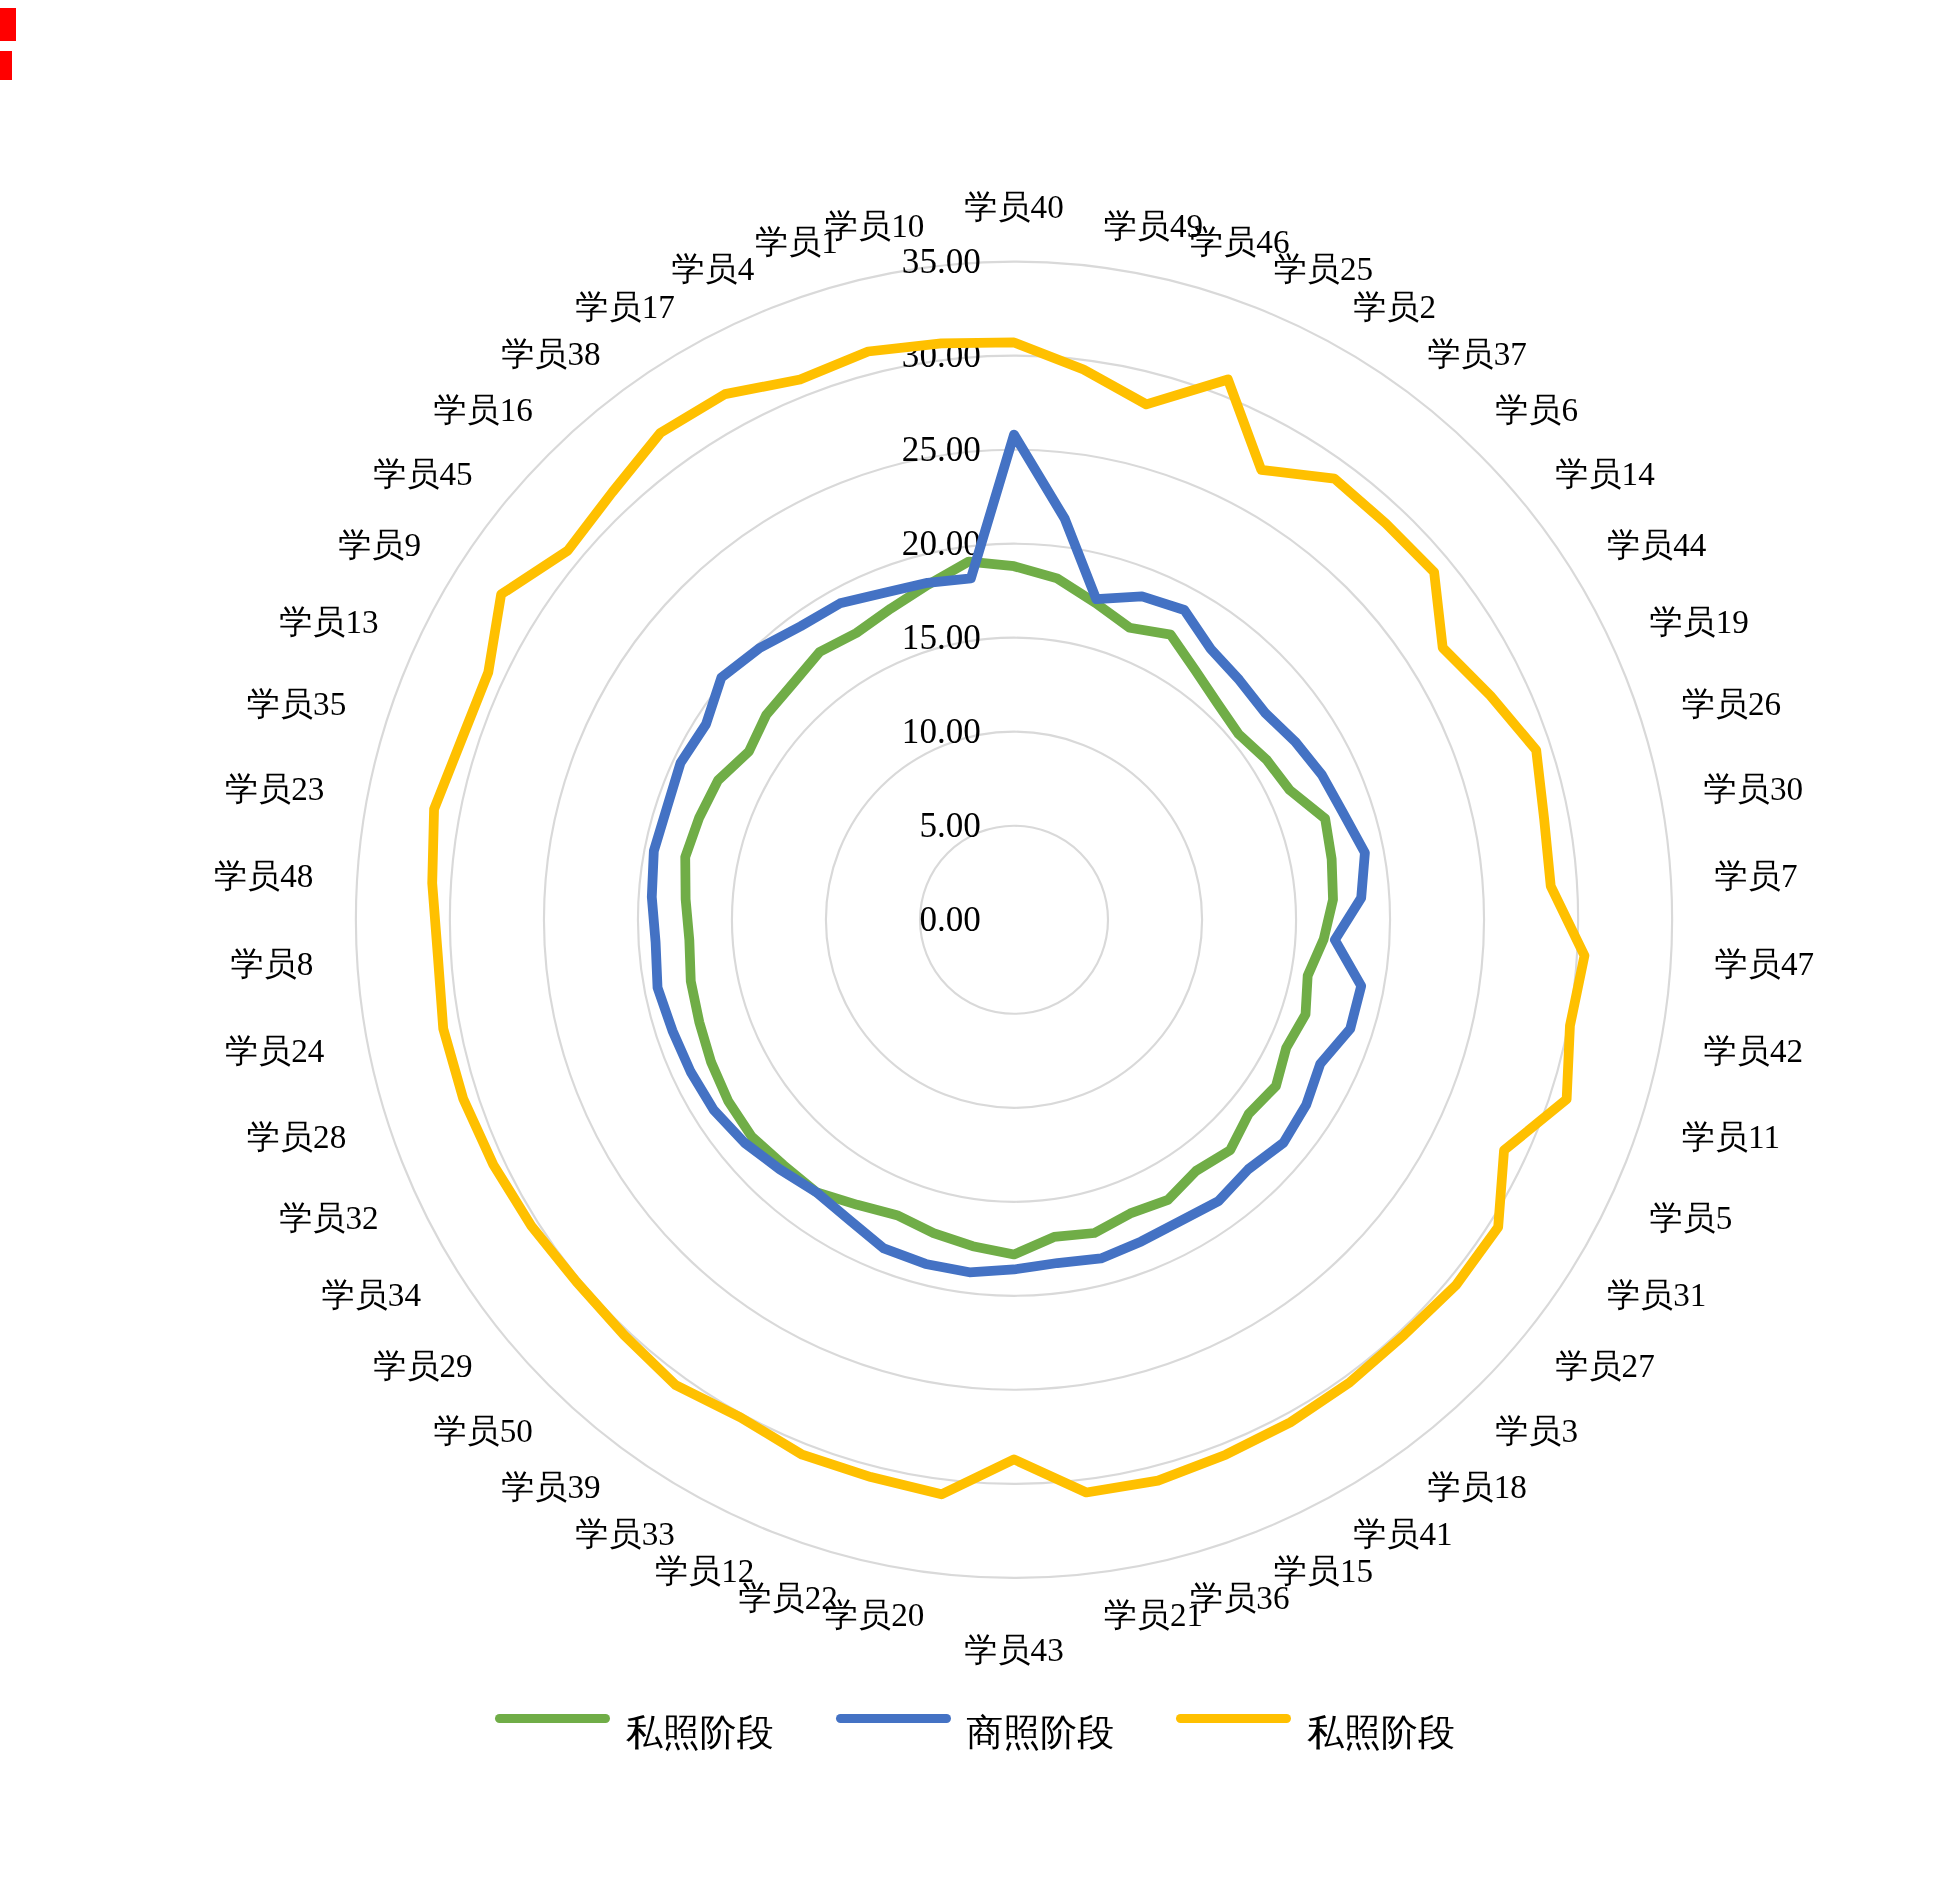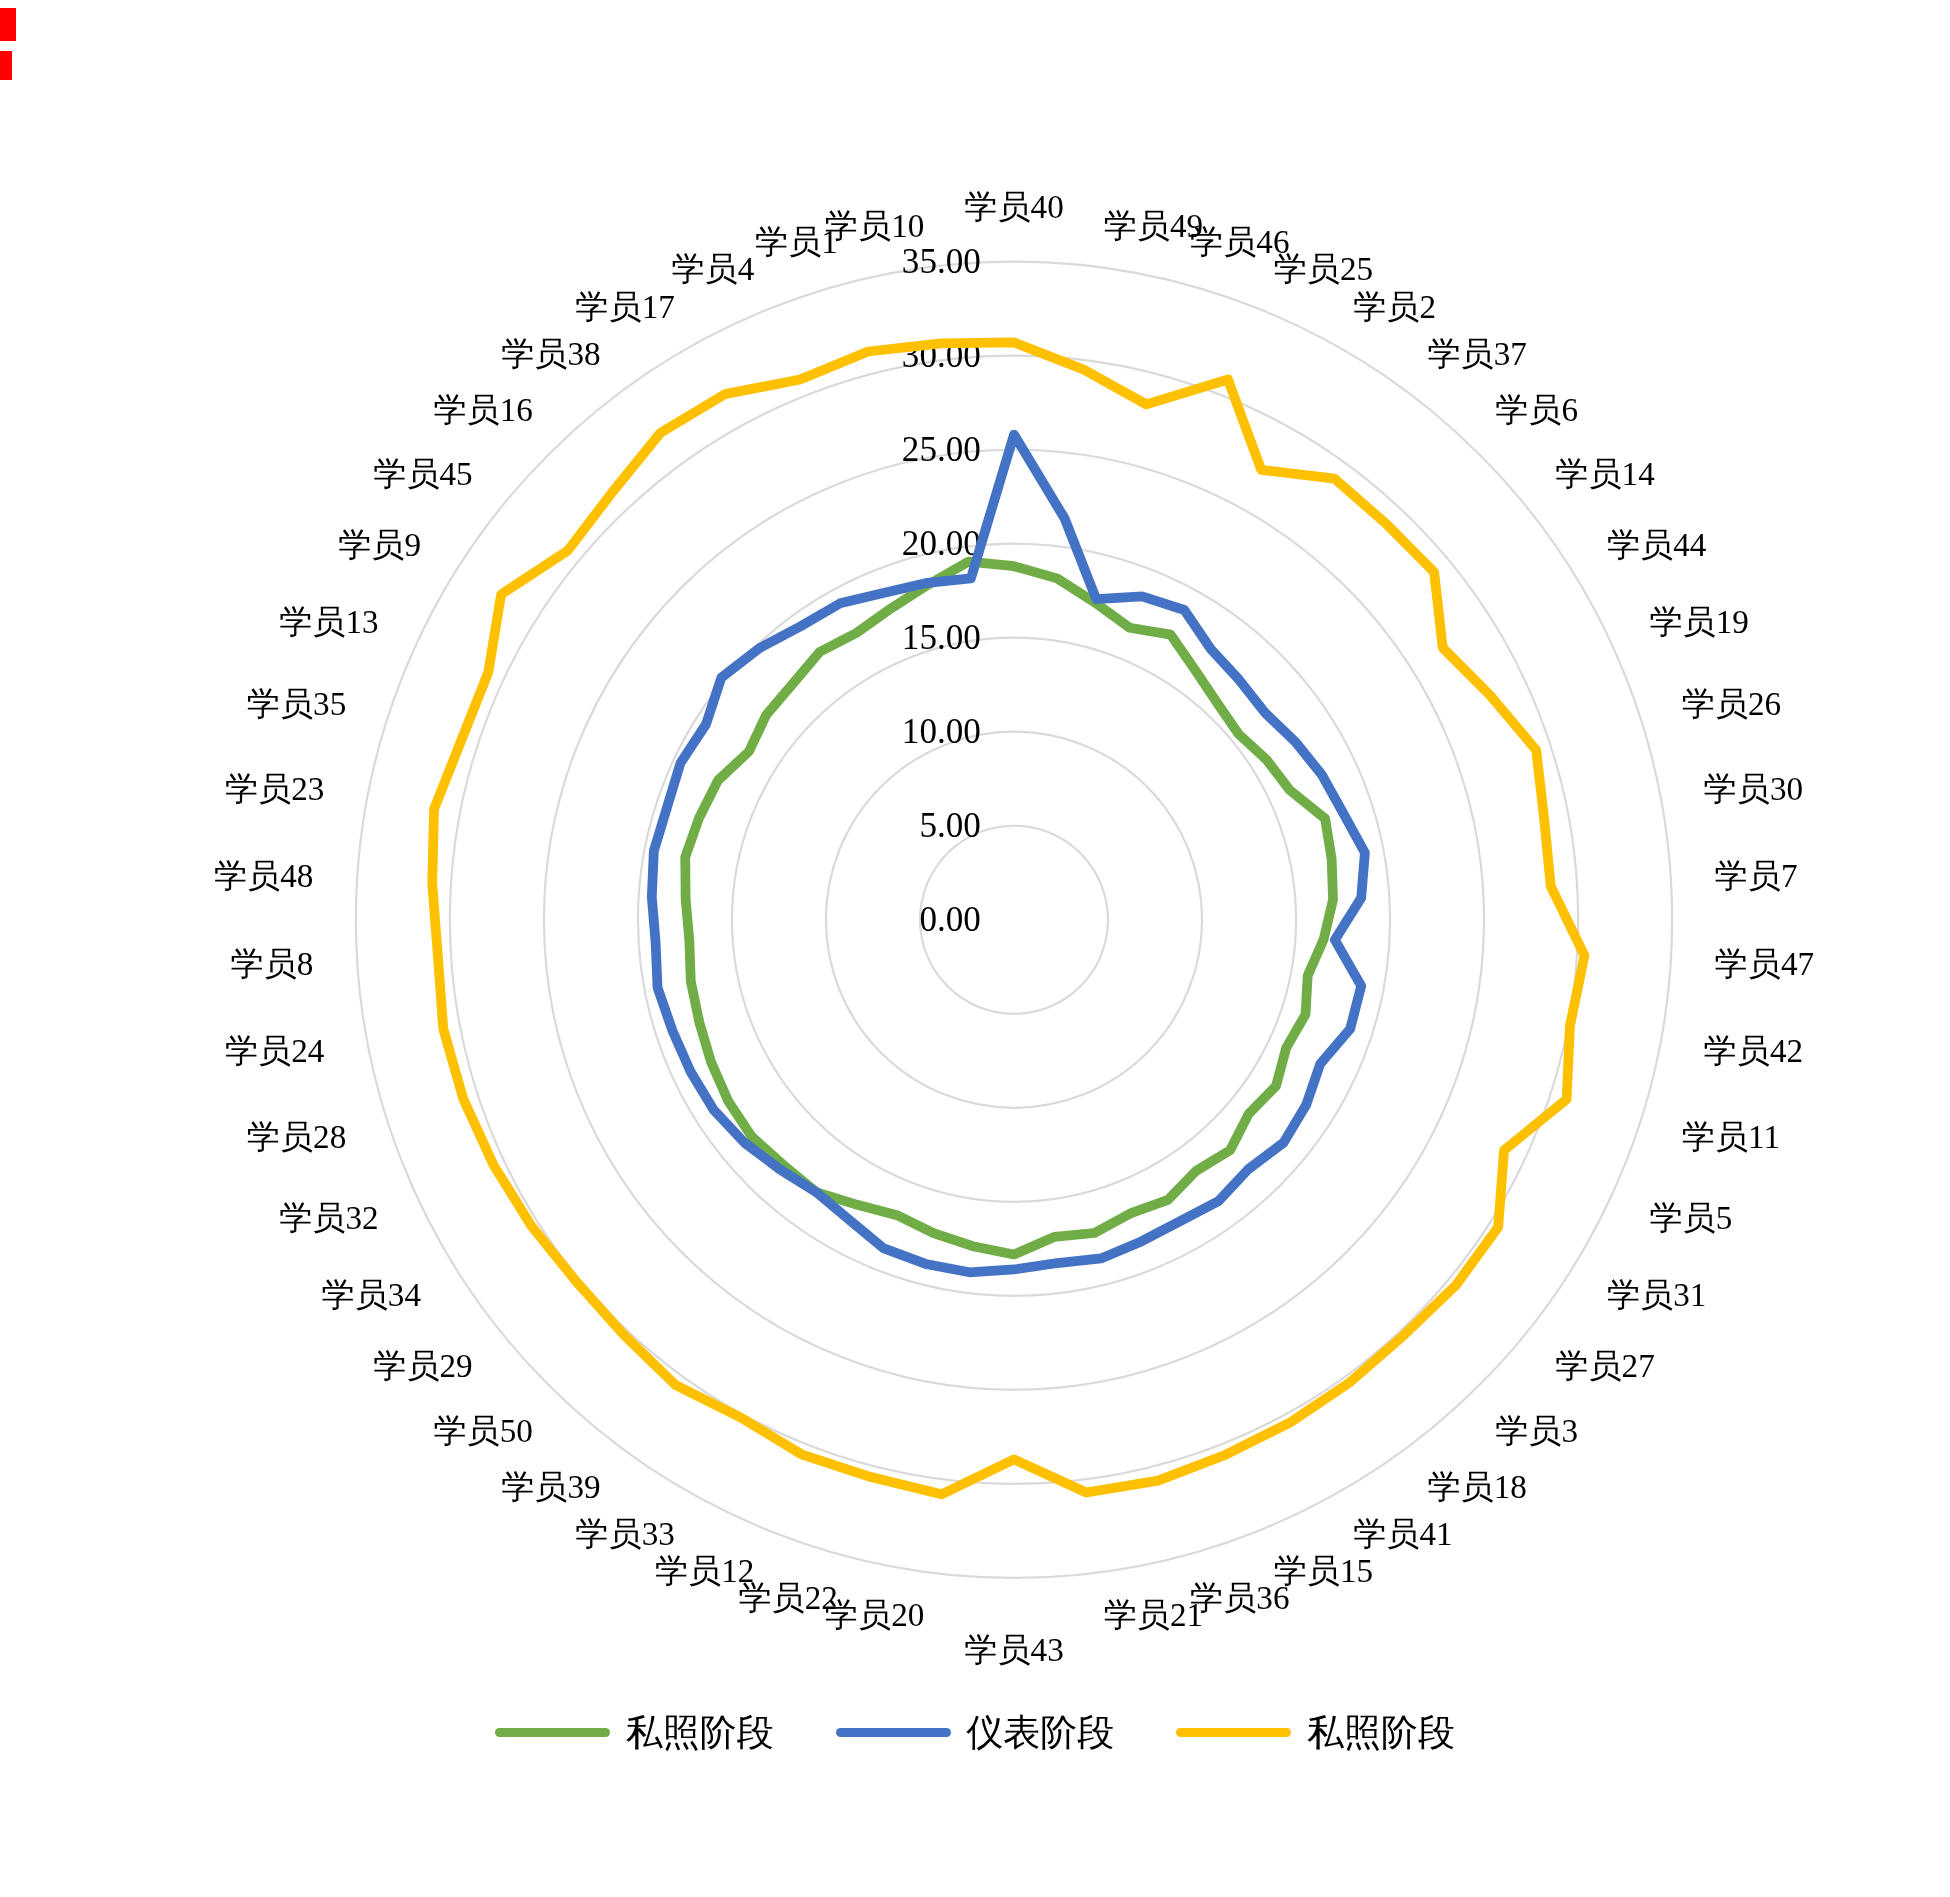--- a/index.html
+++ b/index.html
@@ -2,21 +2,21 @@
 <html><head>
 <meta charset="utf-8">
 <style>
   html,body{margin:0;padding:0;background:#ffffff;}
   body{width:1950px;height:1898px;position:relative;overflow:hidden;
        font-family:"Liberation Serif","DejaVu Serif",serif;color:#000;}
   .stage{position:absolute;left:0;top:0;width:1950px;height:1898px;}
   svg{position:absolute;left:0;top:0;}
   .legend{position:absolute;left:0;top:1705px;width:1950px;height:55px;
           display:flex;justify-content:center;align-items:center;gap:62px;}
-  .legend-item{display:flex;align-items:center;gap:15.6px;}
+  .legend-item{display:flex;align-items:flex-start;gap:15.6px;}
   .swatch{display:inline-block;width:115px;height:8.8px;border-radius:4.9px;background:#999;}
   .legend-label{font-size:37px;line-height:1;}
   .red-artifact{position:absolute;background:#FF0000;}
   #red1{left:0;top:7.8px;width:15.6px;height:33px;}
   #red2{left:0;top:51px;width:11.7px;height:29px;}
 </style>
 </head>
 <body>
 
 <div class="stage">
@@ -97,21 +97,21 @@
       <path d="M1040.0 350.9L1111.3 378.6L1175.7 414.4L1259.4 388.9L1293.6 481.6L1368.7 490.5L1421.5 536.7L1470.9 586.5L1479.7 664.0L1528.6 713.1L1575.6 769.0L1583.7 839.3L1590.5 908.4L1625.1 979.8L1610.2 1051.8L1606.8 1127.2L1542.6 1179.5L1536.6 1258.2L1493.2 1317.9L1440.0 1369.0L1384.6 1417.3L1323.4 1458.5L1257.2 1491.7L1187.7 1518.3L1114.2 1530.4L1040.0 1496.5L965.6 1532.3L893.2 1514.6L822.8 1491.7L759.4 1453.4L693.1 1420.4L640.0 1369.0L591.2 1314.3L545.0 1257.1L506.0 1194.3L475.1 1126.6L454.6 1054.7L449.1 980.2L443.3 905.5L445.2 829.5L473.2 758.8L500.8 689.3L514.0 609.2L582.3 564.4L628.1 504.4L677.3 443.7L743.6 403.9L820.6 388.9L890.4 360.2L965.3 351.8Z" fill="none" stroke="#FFC000" stroke-width="10" stroke-linejoin="round" stroke-linecap="round"></path>
     </svg>
 
   <div class="legend">
     <div class="legend-item">
       <span class="swatch" style="background: rgb(112, 173, 71);"></span>
       <span class="legend-label">私照阶段</span>
     </div>
     <div class="legend-item">
       <span class="swatch" style="background: rgb(68, 114, 196);"></span>
-      <span class="legend-label">仪表阶段</span>
+      <span class="legend-label">商照阶段</span>
     </div>
     <div class="legend-item">
       <span class="swatch" style="background: rgb(255, 192, 0);"></span>
       <span class="legend-label">私照阶段</span>
     </div>
   </div>
 
   <div class="red-artifact" id="red1"></div>
   <div class="red-artifact" id="red2"></div>
 </div>

